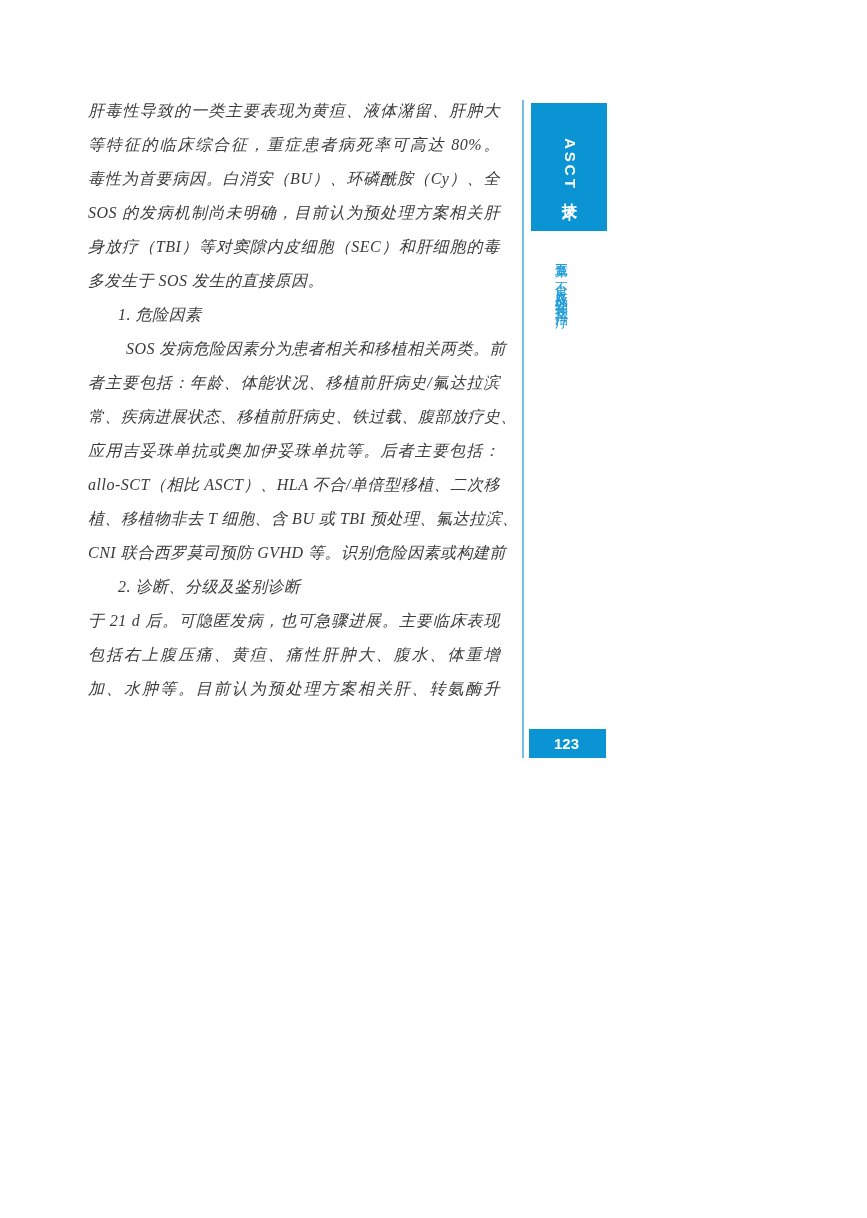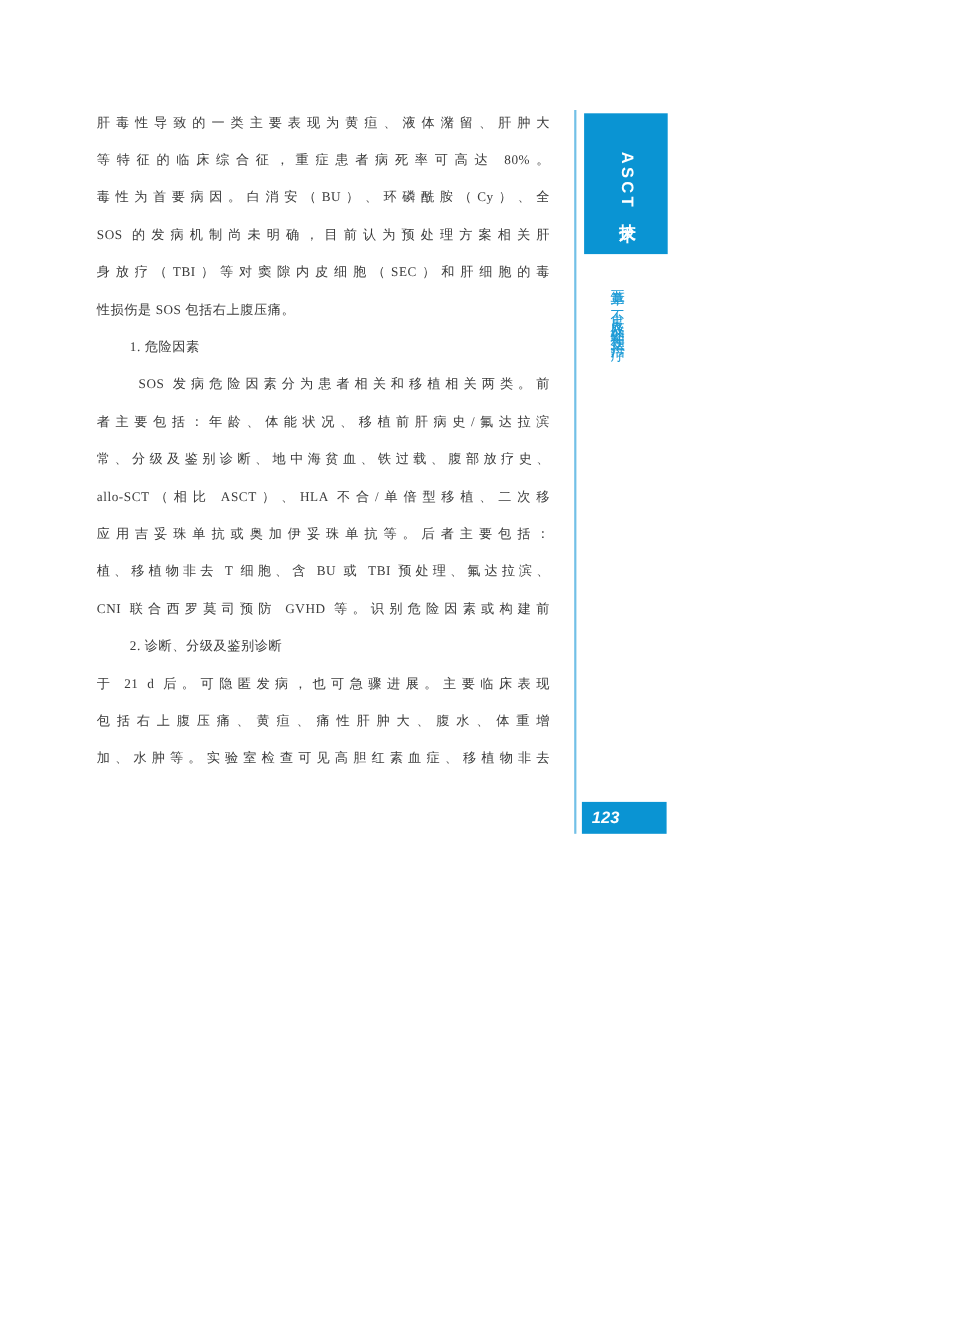--- a/index.html
+++ b/index.html
@@ -4,21 +4,21 @@
 <style>
   html,body{margin:0;padding:0;}
   body{
     width:867px;height:1218px;position:relative;background:#ffffff;
     font-family:"Liberation Serif","DejaVu Serif",serif;
     overflow:hidden;
   }
   
   .textblock{
     position:absolute;left:88px;top:94px;width:412px;
-    color:#3b3b3b;font-size:12px;
+    color:#3b3b3b;font-size:16px;font-style:italic;
   }
   .line{
     height:34px;line-height:34px;
     text-align:justify;text-align-last:justify;
     white-space:nowrap;
     letter-spacing:0.5px;
   }
   .line.end{text-align:left;text-align-last:left;}
   .line.head{text-align:center;text-align-last:left;text-indent:30px;}
   .line.ind{text-indent:38px;}
@@ -43,47 +43,46 @@
     color:#1d9bd6;
     font-family:"Liberation Sans","DejaVu Sans",sans-serif;
     font-size:13px;line-height:26px;
   }
   .chapter-title .num{letter-spacing:0px;}
   .chapter-title .ttl{letter-spacing:3px;margin-top:14px;}
   .pagenum-box{
     position:absolute;left:529px;top:729px;width:77px;height:29px;
     background:#0a94d3;
     color:#ffffff;font-weight:bold;font-size:15px;line-height:29px;
-    padding-left:9px;box-sizing:border-box;
+    padding-left:25px;box-sizing:border-box;
     font-family:"Liberation Sans","DejaVu Sans",sans-serif;
-    font-style:italic;
   }
 </style>
 </head>
 <body>
 
 <div class="textblock">
   <div class="line j">肝毒性导致的一类主要表现为黄疸、液体潴留、肝肿大</div>
   <div class="line j">等特征的临床综合征，重症患者病死率可高达 80%。</div>
   <div class="line j">毒性为首要病因。白消安（BU）、环磷酰胺（Cy）、全</div>
   <div class="line j">SOS 的发病机制尚未明确，目前认为预处理方案相关肝</div>
   <div class="line j">身放疗（TBI）等对窦隙内皮细胞（SEC）和肝细胞的毒</div>
-  <div class="line end">性损伤是 SOS 包括右上腹压痛。</div>
+  <div class="line end">多发生于 SOS 发生的直接原因。</div>
   <div class="line head">1. 危险因素</div>
   <div class="line j ind">SOS 发病危险因素分为患者相关和移植相关两类。前</div>
   <div class="line j">者主要包括：年龄、体能状况、移植前肝病史/氟达拉滨</div>
-  <div class="line j">常、分级及鉴别诊断、地中海贫血、铁过载、腹部放疗史、</div>
+  <div class="line j">常、疾病进展状态、移植前肝病史、铁过载、腹部放疗史、</div>
+  <div class="line j">应用吉妥珠单抗或奥加伊妥珠单抗等。后者主要包括：</div>
   <div class="line j">allo-SCT（相比 ASCT）、HLA 不合/单倍型移植、二次移</div>
-  <div class="line j">应用吉妥珠单抗或奥加伊妥珠单抗等。后者主要包括：</div>
   <div class="line j">植、移植物非去 T 细胞、含 BU 或 TBI 预处理、氟达拉滨、</div>
   <div class="line j">CNI 联合西罗莫司预防 GVHD 等。识别危险因素或构建前</div>
   <div class="line head">2. 诊断、分级及鉴别诊断</div>
   <div class="line j">于 21 d 后。可隐匿发病，也可急骤进展。主要临床表现</div>
   <div class="line j">包括右上腹压痛、黄疸、痛性肝肿大、腹水、体重增</div>
-  <div class="line j">加、水肿等。实验室检查可见高胆红素血症、移植物非去</div>
+  <div class="line j">加、水肿等。目前认为预处理方案相关肝、转氨酶升</div>
 </div>
 
 <div class="side-rule"></div>
 
 <div class="chapter-tab">
   <span class="vtext">ASCT技术</span>
 </div>
 
 <div class="chapter-title">
   <span class="num">第五章</span>

